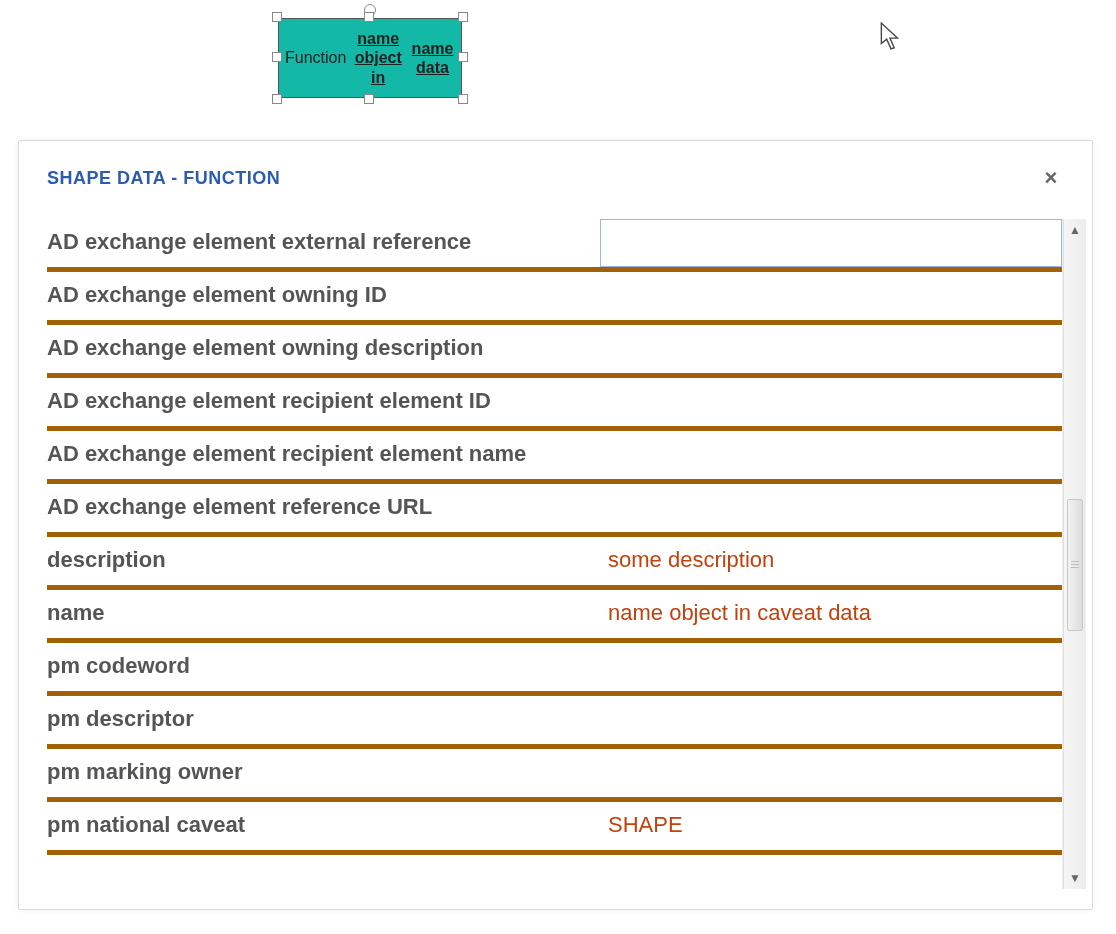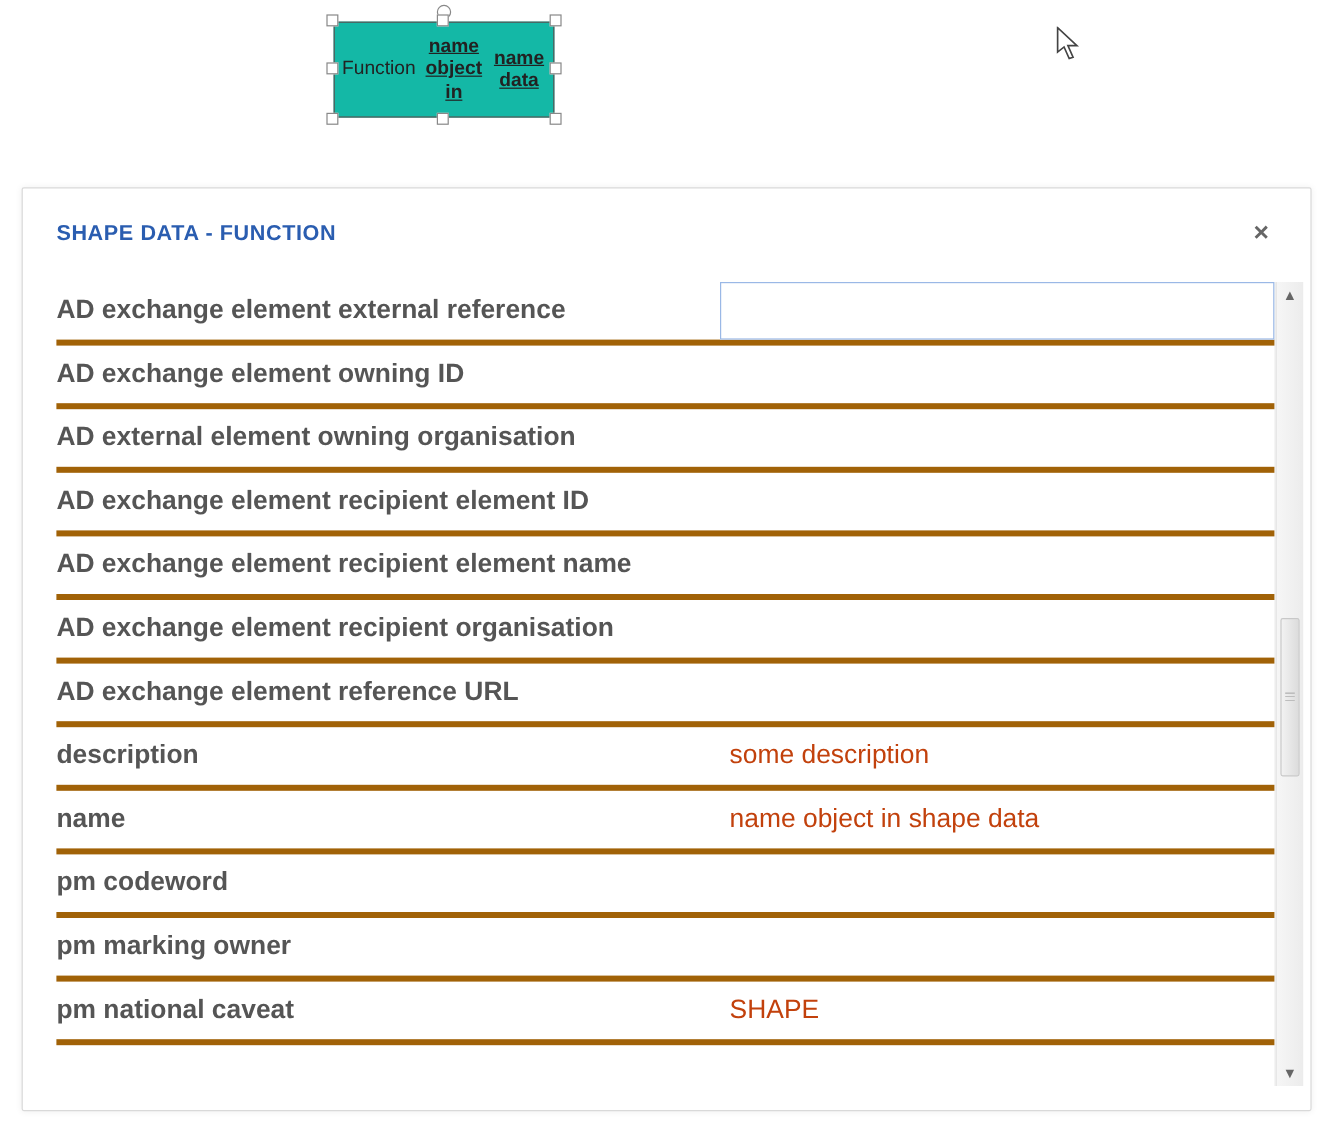--- a/index.html
+++ b/index.html
@@ -81,21 +81,20 @@
     top: 140px;
     width: 1075px;
     height: 770px;
     background: #fff;
     border: 1px solid #d9d9d9;
     border-radius: 2px;
     box-shadow: 0 0 6px rgba(0,0,0,.06);
     box-sizing: border-box;
     padding: 0;
     overflow: hidden;
-    margin-top: 16px;
   }
   .panel-header {
     display: flex;
     justify-content: space-between;
     align-items: center;
     padding: 24px 28px 10px 28px;
   }
   .panel-title {
     color: #2a5db0;
     font-weight: 600;
@@ -209,49 +208,49 @@
     <div class="grid">
       <div class="grid-row">
         <div class="label-cell">AD exchange element external reference</div>
         <div class="val-cell"></div>
       </div>
       <div class="grid-row">
         <div class="label-cell">AD exchange element owning ID</div>
         <div class="val-cell"></div>
       </div>
       <div class="grid-row">
-        <div class="label-cell">AD external element owning organisation</div>
+        <div class="label-cell">AD exchange element owning description</div>
         <div class="val-cell"></div>
       </div>
       <div class="grid-row">
         <div class="label-cell">AD exchange element recipient element ID</div>
         <div class="val-cell"></div>
       </div>
       <div class="grid-row">
         <div class="label-cell">AD exchange element recipient element name</div>
-        <div class="val-cell"></div>
-      </div>
-      <div class="grid-row">
-        <div class="label-cell">AD exchange element recipient organisation</div>
         <div class="val-cell"></div>
       </div>
       <div class="grid-row">
         <div class="label-cell">AD exchange element reference URL</div>
         <div class="val-cell"></div>
       </div>
       <div class="grid-row">
         <div class="label-cell">description</div>
         <div class="val-cell">some description</div>
       </div>
       <div class="grid-row">
         <div class="label-cell">name</div>
-        <div class="val-cell">name object in shape data</div>
+        <div class="val-cell">name object in caveat data</div>
       </div>
       <div class="grid-row">
         <div class="label-cell">pm codeword</div>
+        <div class="val-cell"></div>
+      </div>
+      <div class="grid-row">
+        <div class="label-cell">pm descriptor</div>
         <div class="val-cell"></div>
       </div>
       <div class="grid-row">
         <div class="label-cell">pm marking owner</div>
         <div class="val-cell"></div>
       </div>
       <div class="grid-row">
         <div class="label-cell">pm national caveat</div>
         <div class="val-cell">SHAPE</div>
       </div>

